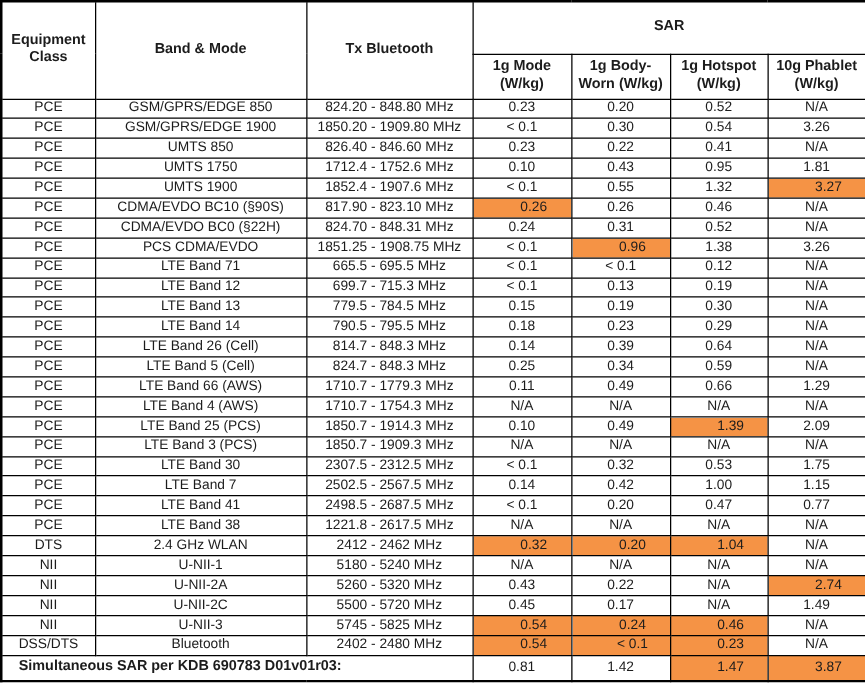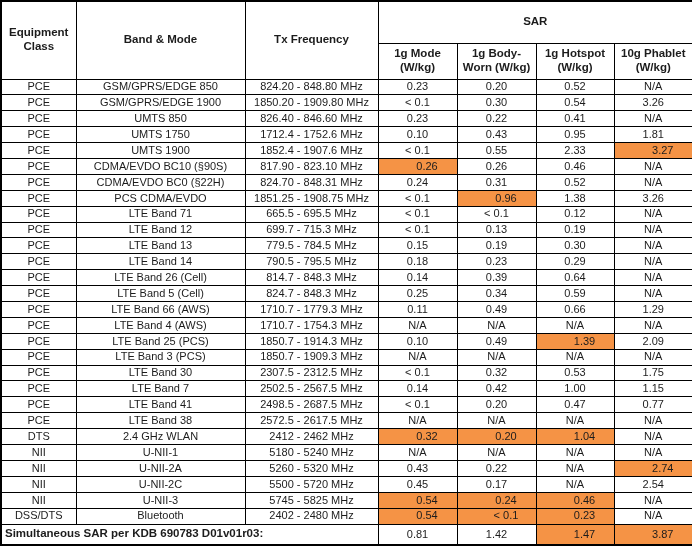--- a/index.html
+++ b/index.html
@@ -29,21 +29,21 @@
   .sar-table thead th {
     font-weight: bold;
     font-size: 11.5px;
   }
   thead tr.group-row { height: 42px; }
   thead tr.sub-row   { height: 36px; }
   tfoot tr           { height: 21px; }
   tfoot td.foot-label {
     text-align: left;
     font-weight: bold;
-    padding-left: 3px;
+    padding-left: 13px;
     font-size: 11.5px;
   }
   td.hl { background: var(--hl, #F59345); padding-left: 21px; }
 </style>
 </head>
 <body>
 
 <table class="sar-table">
   <colgroup>
     <col style="width:75px">
@@ -51,21 +51,21 @@
     <col style="width:133px">
     <col style="width:79px">
     <col style="width:79px">
     <col style="width:78px">
     <col style="width:79px">
   </colgroup>
   <thead>
     <tr class="group-row">
       <th rowspan="2">Equipment Class</th>
       <th rowspan="2">Band &amp; Mode</th>
-      <th rowspan="2">Tx Frequency</th>
+      <th rowspan="2">Tx Bluetooth</th>
       <th colspan="4">SAR</th>
     </tr>
     <tr class="sub-row">
       <th>1g Mode (W/kg)</th>
       <th>1g Body-Worn (W/kg)</th>
       <th>1g Hotspot (W/kg)</th>
       <th>10g Phablet (W/kg)</th>
     </tr>
   </thead>
   <tbody>
@@ -104,21 +104,21 @@
         <td>0.43</td>
         <td>0.95</td>
         <td>1.81</td>
       </tr>
       <tr>
         <td>PCE</td>
         <td>UMTS 1900</td>
         <td>1852.4 - 1907.6 MHz</td>
         <td>&lt; 0.1</td>
         <td>0.55</td>
-        <td>2.33</td>
+        <td>1.32</td>
         <td class="hl">3.27</td>
       </tr>
       <tr>
         <td>PCE</td>
         <td>CDMA/EVDO BC10 (§90S)</td>
         <td>817.90 - 823.10 MHz</td>
         <td class="hl">0.26</td>
         <td>0.26</td>
         <td>0.46</td>
         <td>N/A</td>
@@ -254,21 +254,21 @@
         <td>LTE Band 41</td>
         <td>2498.5 - 2687.5 MHz</td>
         <td>&lt; 0.1</td>
         <td>0.20</td>
         <td>0.47</td>
         <td>0.77</td>
       </tr>
       <tr>
         <td>PCE</td>
         <td>LTE Band 38</td>
-        <td>2572.5 - 2617.5 MHz</td>
+        <td>1221.8 - 2617.5 MHz</td>
         <td>N/A</td>
         <td>N/A</td>
         <td>N/A</td>
         <td>N/A</td>
       </tr>
       <tr>
         <td>DTS</td>
         <td>2.4 GHz WLAN</td>
         <td>2412 - 2462 MHz</td>
         <td class="hl">0.32</td>
@@ -294,21 +294,21 @@
         <td>N/A</td>
         <td class="hl">2.74</td>
       </tr>
       <tr>
         <td>NII</td>
         <td>U-NII-2C</td>
         <td>5500 - 5720 MHz</td>
         <td>0.45</td>
         <td>0.17</td>
         <td>N/A</td>
-        <td>2.54</td>
+        <td>1.49</td>
       </tr>
       <tr>
         <td>NII</td>
         <td>U-NII-3</td>
         <td>5745 - 5825 MHz</td>
         <td class="hl">0.54</td>
         <td class="hl">0.24</td>
         <td class="hl">0.46</td>
         <td>N/A</td>
       </tr>

